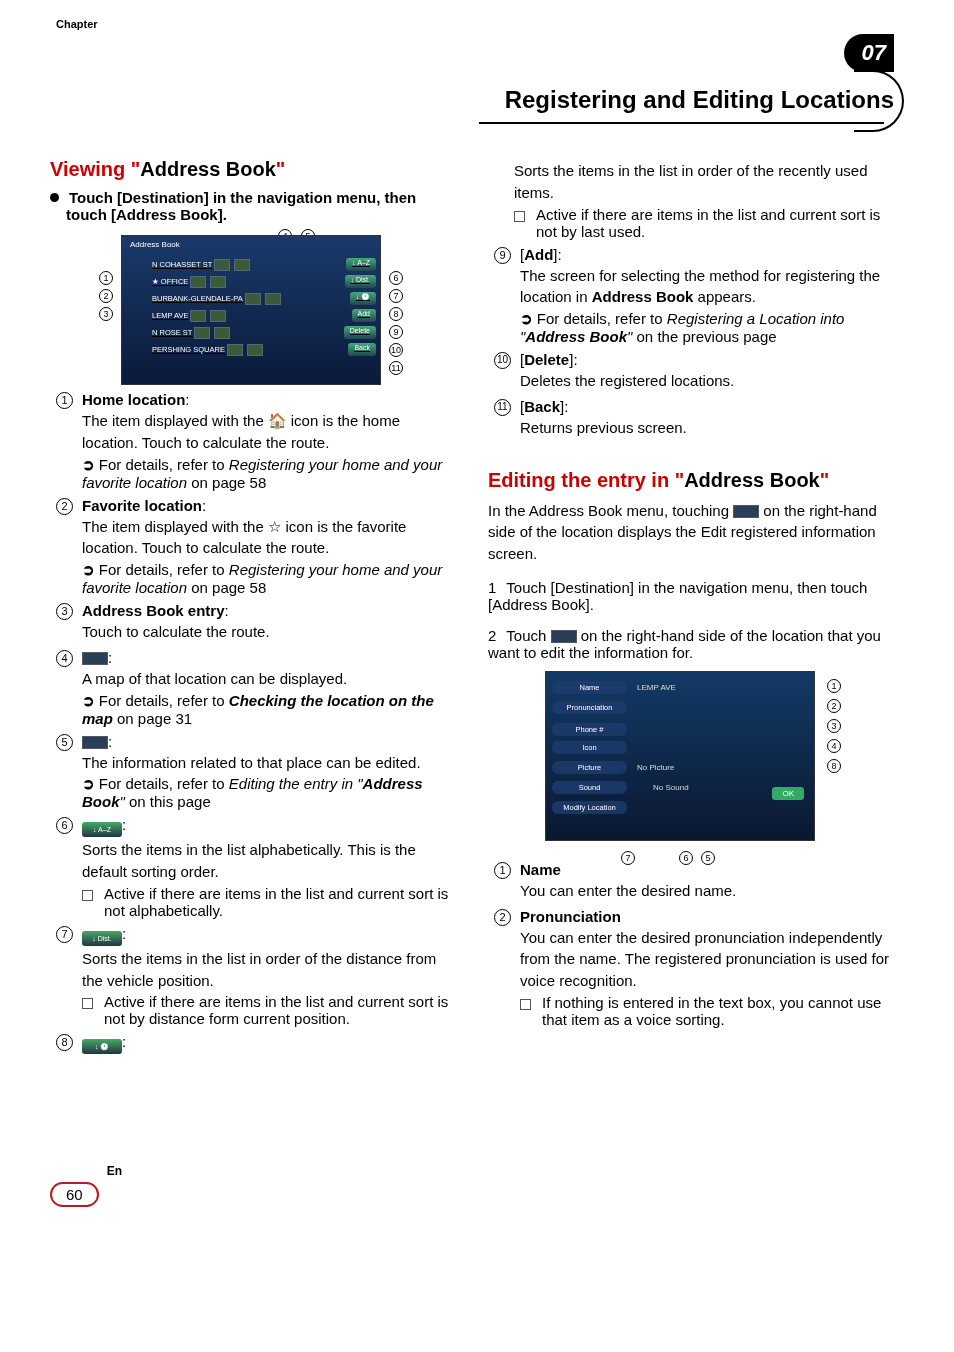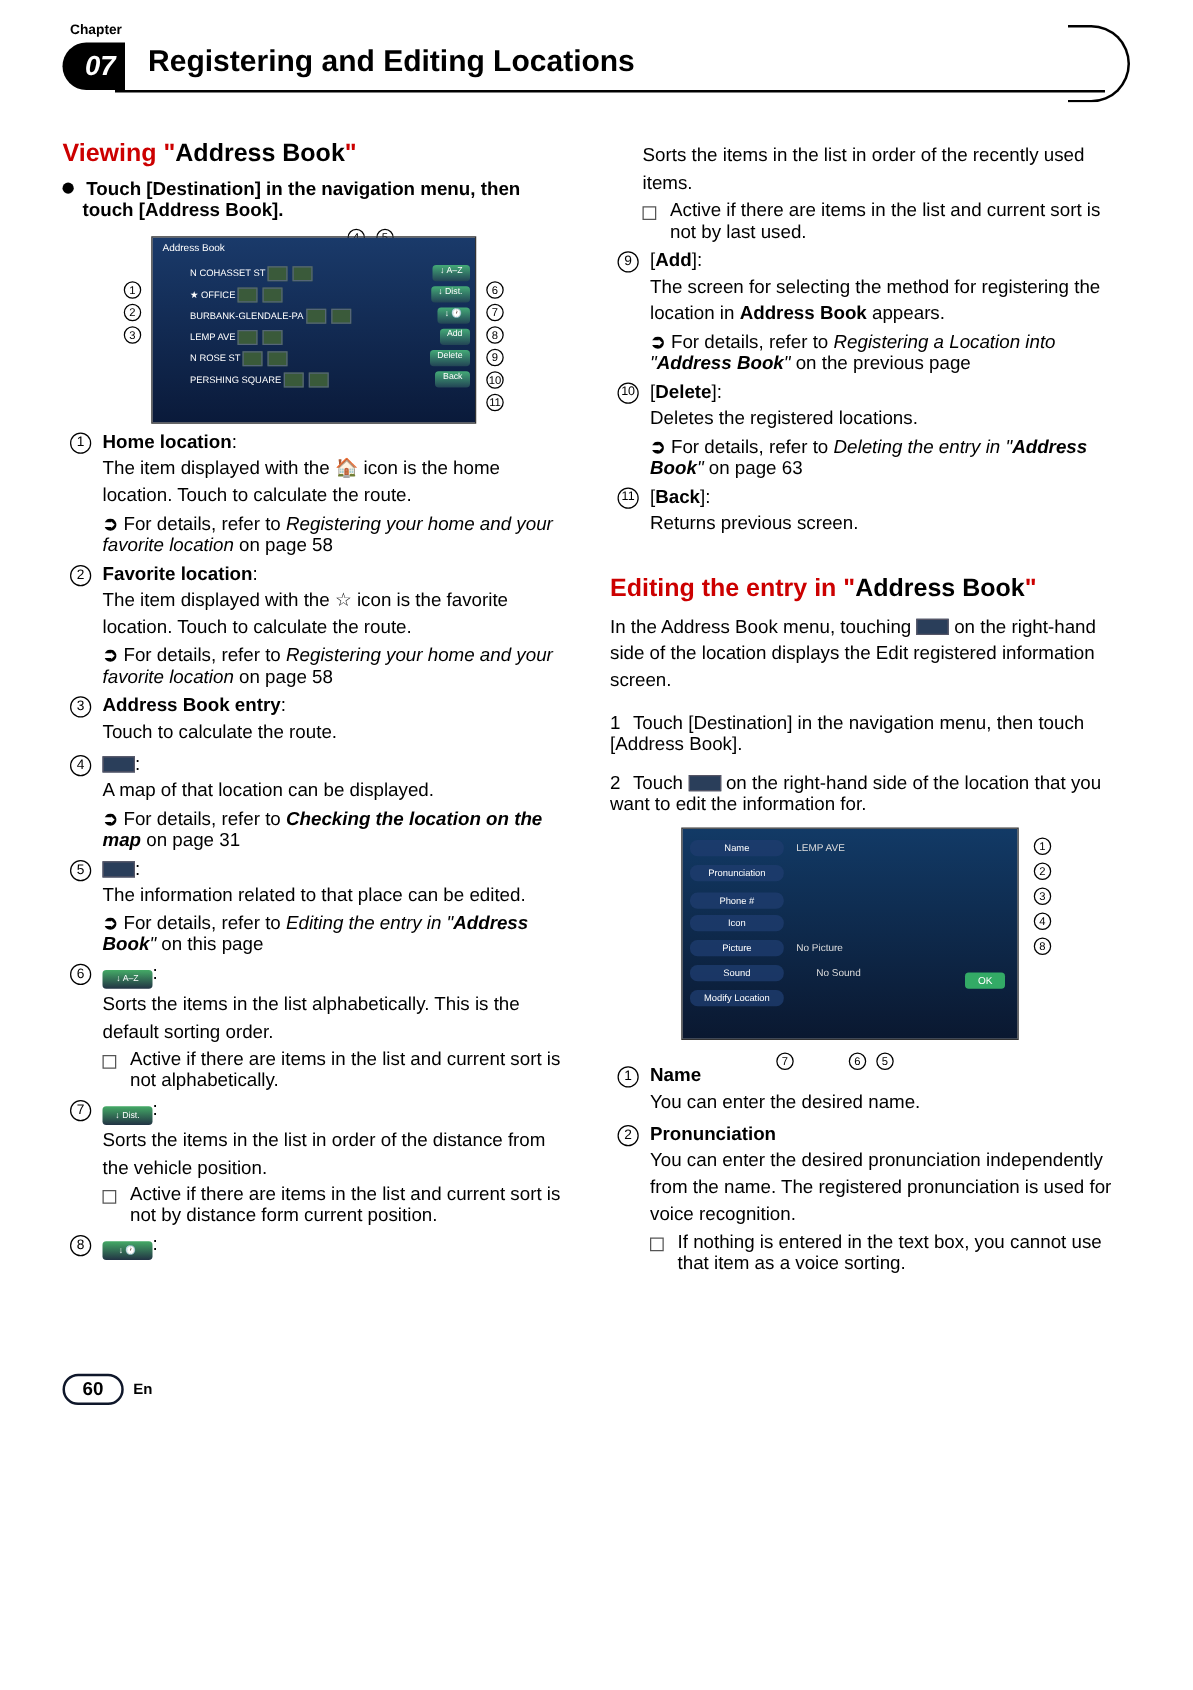--- a/index.html
+++ b/index.html
@@ -1,19 +1,19 @@
 <!DOCTYPE html>
 <html><head>
   <meta charset="utf-8">
   <style>
     * { margin: 0; padding: 0; box-sizing: border-box; }
     body { background: #fff; font-family: Arial, Helvetica, sans-serif; font-size: 15px; color: #000; width: 954px; }
     .page { padding: 18px 60px 40px 50px; position: relative; }
     .chapter-label { font-size: 11px; font-weight: bold; margin-bottom: 4px; margin-left: 6px; }
-    .header-row { display: flex; align-items: flex-start; gap: 12px; margin-bottom: 40px; }
+    .header-row { display: flex; align-items: flex-end; gap: 12px; margin-bottom: 40px; flex-direction: column; }
     .chapter-num { background: #000; color: #fff; border-radius: 30px 0 0 30px; padding: 6px 8px 6px 18px; font-size: 22px; font-weight: bold; font-style: italic; }
     .chapter-title-wrap { flex: 1; position: relative; }
     .chapter-title { font-size: 24px; font-weight: bold; padding: 2px 0 4px 6px; }
     .title-arc { position: absolute; right: -10px; top: -14px; bottom: -14px; width: 50px; border: 2px solid #000; border-left: none; border-radius: 0 50px 50px 0; }
     .title-underline { position: absolute; left: -20px; right: 10px; bottom: -6px; border-bottom: 2px solid #000; }
     .columns { display: flex; gap: 32px; }
     .col { flex: 1; min-width: 0; }
     .section-title { font-size: 20px; font-weight: bold; margin-bottom: 8px; }
     .red { color: #c00; }
     .bullet-instr { margin: 6px 0 12px 0; font-weight: bold; text-indent: -16px; padding-left: 16px; }
@@ -34,21 +34,21 @@
     .note-item { position: relative; padding-left: 22px; margin-top: 2px; }
     .note-item::before { content: ""; position: absolute; left: 0; top: 5px; width: 9px; height: 9px; border: 1.5px solid #555; }
     .inline-icon { display: inline-block; width: 26px; height: 13px; vertical-align: -2px; }
     .ri-dark { background: #2a3e5a; border: 1px solid #556; }
     .ri-dark2 { background: #2a3e5a; border: 1px solid #556; }
     .ri-btn { background: linear-gradient(#4a6, #234); width: 40px; height: 15px; border-radius: 3px; color: #fff; font-size: 7px; text-align: center; line-height: 15px; }
     .step-head { font-weight: normal; margin-top: 14px; }
     .step-head .step-num { margin-right: 10px; }
     .col .sub-link, .col .body-text { font-size: 15px; }
     .footer-row { margin-top: 80px; display: flex; align-items: center; gap: 8px; }
-    .page-num-oval { border: 2px solid #0f172a; border-radius: 20px; padding: 2px 14px; font-weight: bold; font-size: 15px; }
+    .page-num-oval { border: 2px solid #b91c1c; border-radius: 20px; padding: 2px 14px; font-weight: normal; font-size: 15px; margin-top: 48px; }
     .en-label { font-size: 12px; font-weight: bold; }
     .edit-screen { background: linear-gradient(#123a66, #0a1830); width: 270px; height: 170px; margin: 10px auto; position: relative; border: 1px solid #333; }
     .edit-row { position: absolute; display: flex; align-items: center; height: 20px; font-size: 8px; }
     .edit-label { width: 75px; text-align: center; color: #fff; background: rgba(30,60,110,.8); border-radius: 6px; margin-left: 6px; font-size: 7.5px; padding: 2px 0; }
     .edit-val { color: #ddd; margin-left: 10px; font-size: 8px; }
     .ok-btn { position: absolute; right: 10px; bottom: 40px; background: #3a6; color: #fff; font-size: 8px; padding: 2px 10px; border-radius: 3px; }
     .sc-row { color: #fff; font-size: 7.5px; height: 17px; display: flex; align-items: center; padding-left: 30px; }
     .sc-side { display: inline-block; width: 16px; height: 12px; background: #3a5a3a; margin: 0 2px; border: 1px solid #567; }
     .sc-btn { display: inline-block; height: 13px; background: linear-gradient(#4a7, #245); border-radius: 3px; font-size: 7px; color: #fff; padding: 1px 6px; margin-left: auto; margin-right: 4px; }
   </style>
@@ -91,21 +91,21 @@
 
           <div class="co" style="left:306px; top:36px;">6</div>
           <div class="co" style="left:306px; top:54px;">7</div>
           <div class="co" style="left:306px; top:72px;">8</div>
           <div class="co" style="left:306px; top:90px;">9</div>
           <div class="co" style="left:306px; top:108px;">10</div>
           <div class="co" style="left:306px; top:126px;">11</div>
 
           <div class="screen-box" style="margin-left:38px;">
             <div class="screen-title">Address Book</div>
-            <div style="position:absolute; top:20px; left:0; right:0;">
+            <div style="position:absolute; top:20px; left:0; right:0;text-decoration:underline;">
               <div class="sc-row">
                   <span>N COHASSET ST</span>
                   <span class="sc-side"></span>
                   <span class="sc-side"></span>
                   <span class="sc-btn">↓ <span>A–Z</span></span>
                 </div>
               <div class="sc-row">
                   <span>★ OFFICE</span>
                   <span class="sc-side"></span>
                   <span class="sc-side"></span>
@@ -211,21 +211,20 @@
           <span class="circ-num">9</span>
           [<span class="item-title">Add</span>]<span>:</span>
           <div class="body-text"><span>The screen for selecting the method for registering the location in </span><span class="bold">Address Book</span><span> appears.</span></div>
           <div class="sub-link"><span class="arrow">➲ </span><span>For details, refer to </span><span class="italic">Registering a Location into </span><span class="italic">"</span><span class="italic bold">Address Book</span><span class="italic">"</span><span> on the previous page</span></div>
         </li>
 
         <li>
           <span class="circ-num" style="font-size:10px;">10</span>
           [<span class="item-title">Delete</span>]<span>:</span>
           <div class="body-text">Deletes the registered locations.</div>
-          <div class="sub-link"><span class="arrow">➲ </span><span>For details, refer to </span><span class="italic">Deleting the entry in </span><span class="italic">"</span><span class="italic bold">Address Book</span><span class="italic">"</span><span> on page 63</span></div>
         </li>
 
         <li>
           <span class="circ-num" style="font-size:10px;">11</span>
           [<span class="item-title">Back</span>]<span>:</span>
           <div class="body-text">Returns previous screen.</div>
         </li>
 
       </ol>
 

